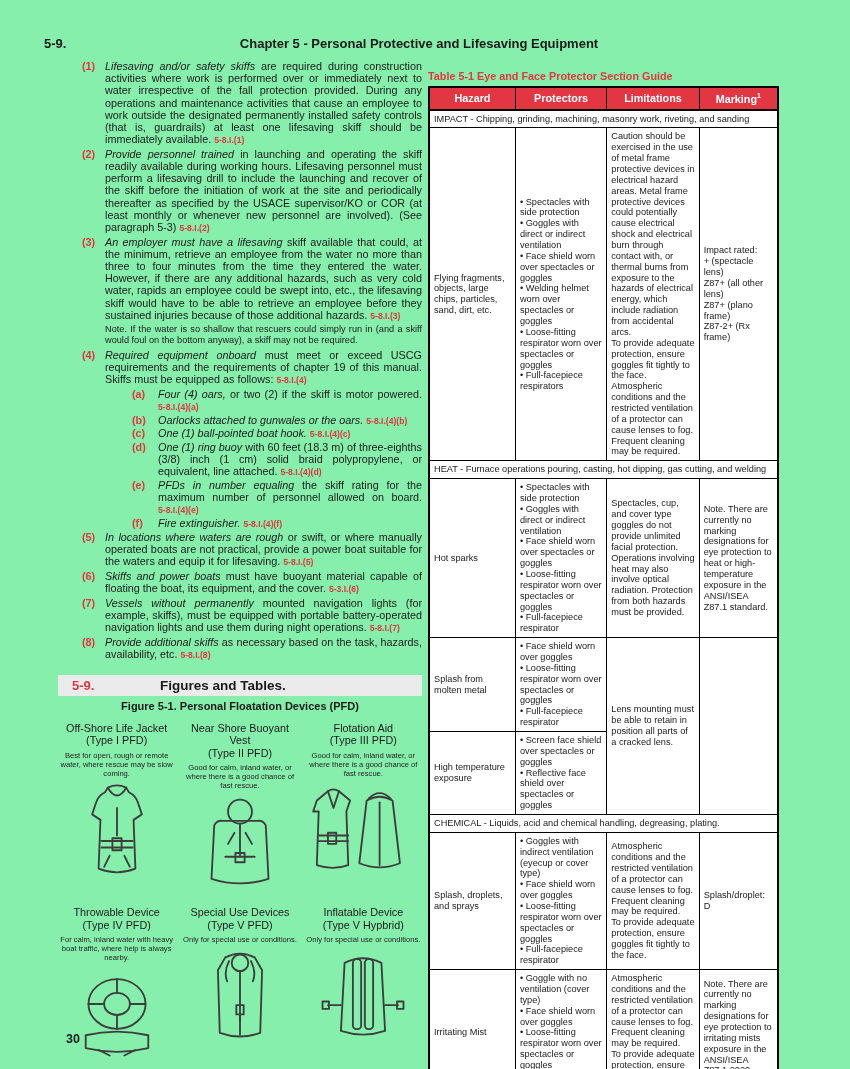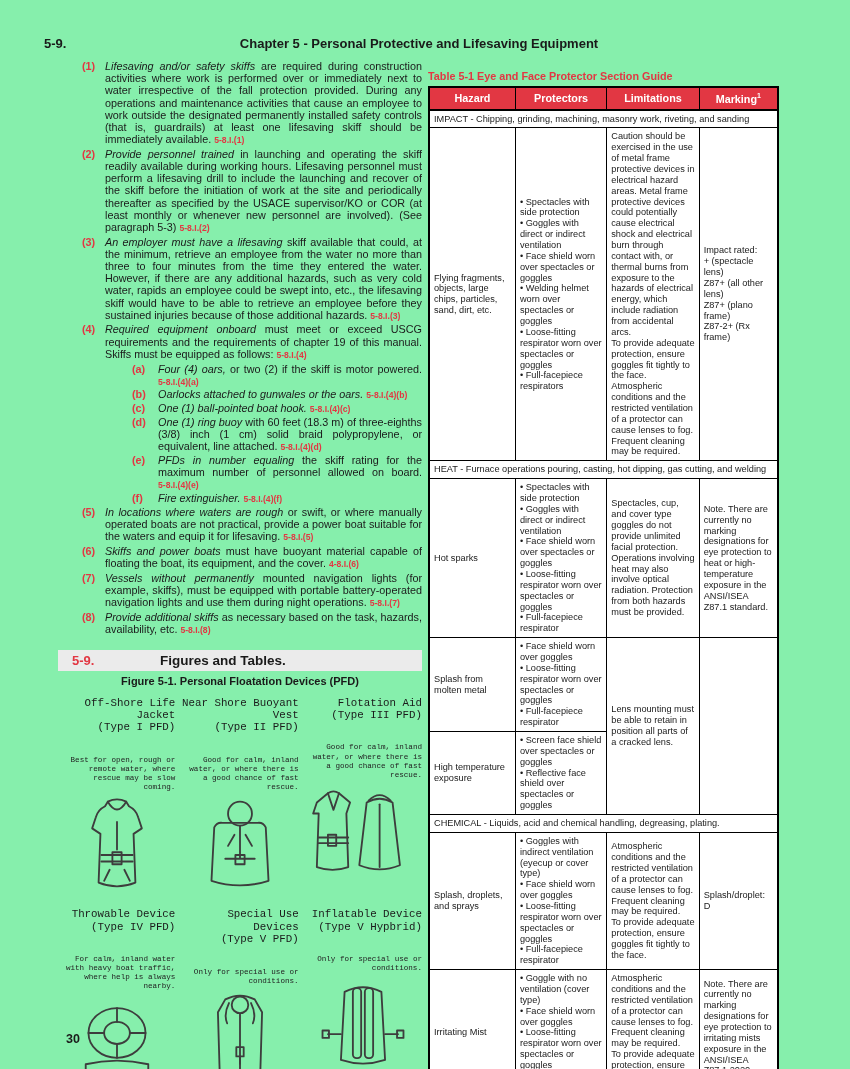--- a/index.html
+++ b/index.html
@@ -27,23 +27,23 @@
   .note{padding-left:47px;font-size:9.2px;line-height:1.15;text-align:justify;margin:3px 0 3px 0;}
   .sub{position:relative;padding-left:100px;font-size:10.8px;line-height:1.13;text-align:justify;margin-bottom:1px;}
   .sub .pnum{position:absolute;left:74px;top:0;color:var(--accent);font-weight:bold;}
   
   .secband{display:flex;align-items:center;background:var(--band);margin:14px 0 4px 0;padding:3px 0 3px 0;}
   .secband .secnum{color:var(--accent);font-weight:bold;font-size:13px;margin-left:14px;width:88px;}
   .secband .sectitle{font-weight:bold;font-size:13.5px;}
   .figcaption{text-align:center;font-weight:bold;font-size:11px;margin:4px 0 10px 0;}
   
   .figgrid{display:grid;grid-template-columns:1fr 1fr 1fr;column-gap:6px;row-gap:14px;}
-  .figcell{text-align:right;font-family:Liberation Mono, monospace;}
+  .figcell{text-align:center;}
   .figtitle{font-size:10.8px;line-height:1.15;}
-  .figdesc{font-size:7.6px;line-height:1.2;margin-top:22px;color:#222;}
+  .figdesc{font-size:7.6px;line-height:1.2;margin-top:4px;color:#222;}
   .figart{margin-top:4px;height:98px;display:flex;align-items:flex-start;justify-content:center;}
   .figart svg{stroke:#3d3d3d;fill:none;stroke-width:2;stroke-linejoin:round;stroke-linecap:round;}
   
   .pageno{position:absolute;left:66px;top:1032px;font-size:12.5px;font-weight:bold;}
   
   .rightcol{position:absolute;left:428px;top:70px;width:351px;}
   .tbltitle{color:var(--accent);font-weight:bold;font-size:10.8px;margin-bottom:4px;}
   table.guide{border-collapse:collapse;width:351px;border:2px solid #000;}
   table.guide th{
     background:var(--accent);color:#fff;font-size:10.8px;font-weight:bold;
@@ -80,20 +80,21 @@
     <div class="para">
       <span class="pnum">(2)</span>
       <em>Provide personnel trained</em><span> in launching and operating the skiff readily available during working hours. Lifesaving personnel must perform a lifesaving drill to include the launching and recover of the skiff before the initiation of work at the site and periodically thereafter as specified by the USACE supervisor/KO or COR (at least monthly or whenever new personnel are involved). (See paragraph 5-3) </span><span class="ref">5-8.I.(2)</span>
     </div>
 
     <div class="para">
       <span class="pnum">(3)</span>
       <em>An employer must have a lifesaving</em><span> skiff available that could, at the minimum, retrieve an employee from the water no more than three to four minutes from the time they entered the water. However, if there are any additional hazards, such as very cold water, rapids an employee could be swept into, etc., the lifesaving skiff would have to be able to retrieve an employee before they sustained injuries because of those additional hazards. </span><span class="ref">5-8.I.(3)</span>
     </div>
 
+    <div class="note">Note. If the water is so shallow that rescuers could simply run in (and a skiff would foul on the bottom anyway), a skiff may not be required.</div>
 
     <div class="para">
       <span class="pnum">(4)</span>
       <em>Required equipment onboard</em><span> must meet or exceed USCG requirements and the requirements of chapter 19 of this manual. Skiffs must be equipped as follows: </span><span class="ref">5-8.I.(4)</span>
     </div>
 
     <div class="sub">
       <span class="pnum">(a)</span>
       <em>Four (4) oars,</em><span> or two (2) if the skiff is motor powered. </span><span class="ref">5-8.I.(4)(a)</span>
     </div>
@@ -117,21 +118,21 @@
       <span class="pnum">(f)</span>
       <em>Fire extinguisher.</em><span> </span><span class="ref">5-8.I.(4)(f)</span>
     </div>
 
     <div class="para">
       <span class="pnum">(5)</span>
       <em>In locations where waters are rough</em><span> or swift, or where manually operated boats are not practical, provide a power boat suitable for the waters and equip it for lifesaving. </span><span class="ref">5-8.I.(5)</span>
     </div>
     <div class="para">
       <span class="pnum">(6)</span>
-      <em>Skiffs and power boats</em><span> must have buoyant material capable of floating the boat, its equipment, and the cover. </span><span class="ref">4-8.I.(6)</span>
+      <em>Skiffs and power boats</em><span> must have buoyant material capable of floating the boat, its equipment, and the cover. </span><span class="ref">5-3.I.(6)</span>
     </div>
     <div class="para">
       <span class="pnum">(7)</span>
       <em>Vessels without permanently</em><span> mounted navigation lights (for example, skiffs), must be equipped with portable battery-operated navigation lights and use them during night operations. </span><span class="ref">5-8.I.(7)</span>
     </div>
     <div class="para">
       <span class="pnum">(8)</span>
       <em>Provide additional skiffs</em><span> as necessary based on the task, hazards, availability, etc. </span><span class="ref">5-8.I.(8)</span>
     </div>
 

